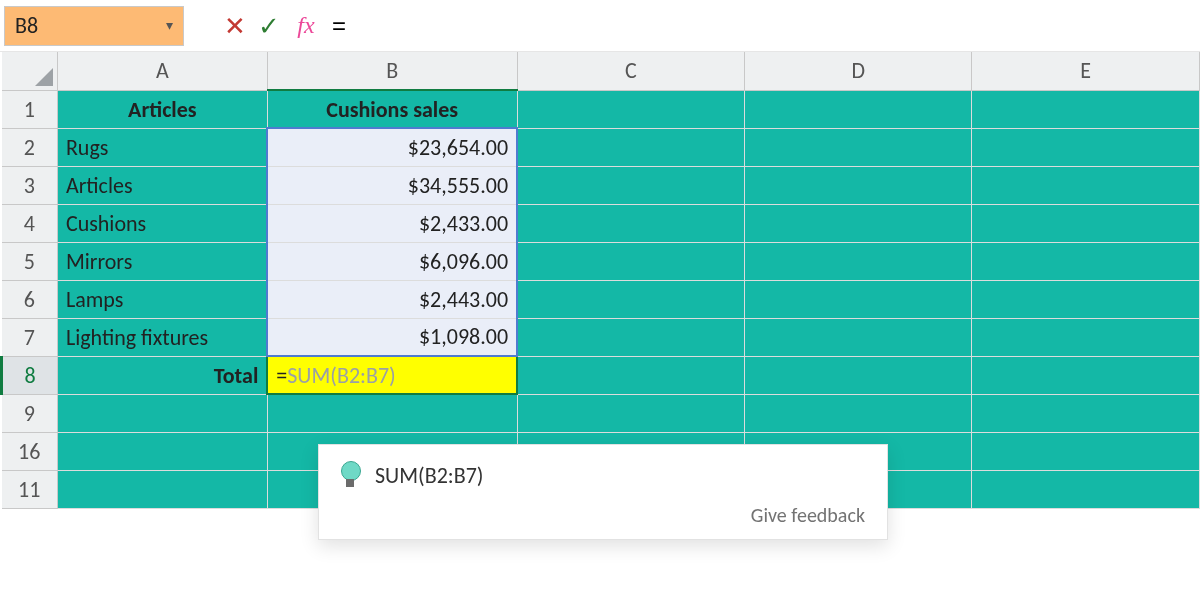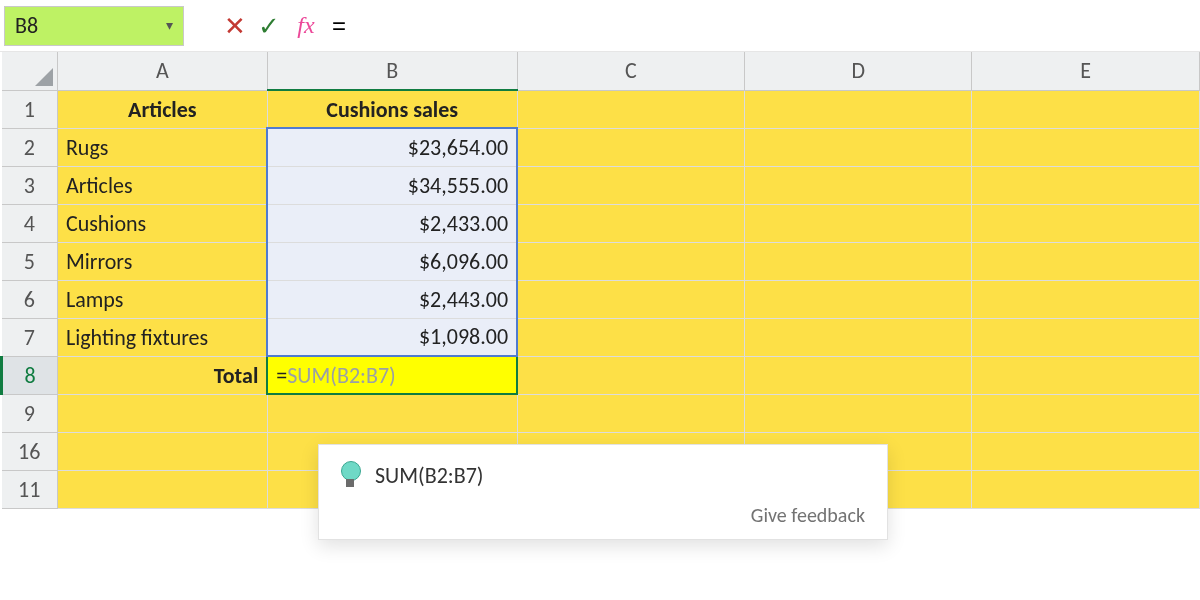--- a/index.html
+++ b/index.html
@@ -3,21 +3,21 @@
 <meta charset="utf-8">
 <style>
   * { box-sizing: border-box; }
   html,body { margin:0; padding:0; font-family: Calibri, "Segoe UI", Arial, sans-serif; background:#fff; color:#222; }
   .app { width:1200px; height:600px; position:relative; overflow:hidden; background:#fff; }
 
   
   .fbar { display:flex; align-items:center; height:52px; padding:6px 8px 6px 4px; }
   .namebox {
     width:180px; height:40px; border:1px solid #c9c9c9; display:flex; align-items:center;
-    padding:0 10px; font-size:22px; background:#bef264; position:relative;
+    padding:0 10px; font-size:22px; background:#fdba74; position:relative;
   }
   .namebox-dd { margin-left:auto; font-size:14px; color:#555; }
   .fbar-gap { width:34px; }
   .fbar-btn { width:34px; height:40px; display:flex; align-items:center; justify-content:center; font-size:26px; }
   .fbar-cancel { color:#c33933; }
   .fbar-accept { color:#2e7d32; }
   .fx { font-style:italic; font-family:"Times New Roman",serif; font-size:24px; color:#ec4899; width:40px; text-align:center; }
   .formula-input {
     flex:1; height:40px; border:none; outline:none; font-size:24px; padding:0 6px; background:#fff;
   }
@@ -36,21 +36,21 @@
   table.sheet { border-collapse:collapse; table-layout:fixed; }
   th.colhdr {
     height:38px; background:#eef0f1; border:1px solid #c8c8c8; border-top:none; font-weight:400;
     font-size:22px; color:#555; text-align:center;
   }
   th.rowhdr {
     width:56px; background:#eef0f1; border:1px solid #c8c8c8; border-left:none; font-weight:400;
     font-size:22px; color:#555; text-align:center;
   }
   td.cell {
-    border:1px solid #dcdcdc; height:38px; font-size:22px; padding:0 8px; background:#fde047;
+    border:1px solid #dcdcdc; height:38px; font-size:22px; padding:0 8px; background:#14b8a6;
     overflow:hidden; white-space:nowrap;
   }
   .hdrA { width:210px; }
   .hdrB { width:250px; }
   .hdrC, .hdrD, .hdrE { width:228px; }
 
   .center { text-align:center; }
   .right  { text-align:right; }
   .bold   { font-weight:700; }
 

